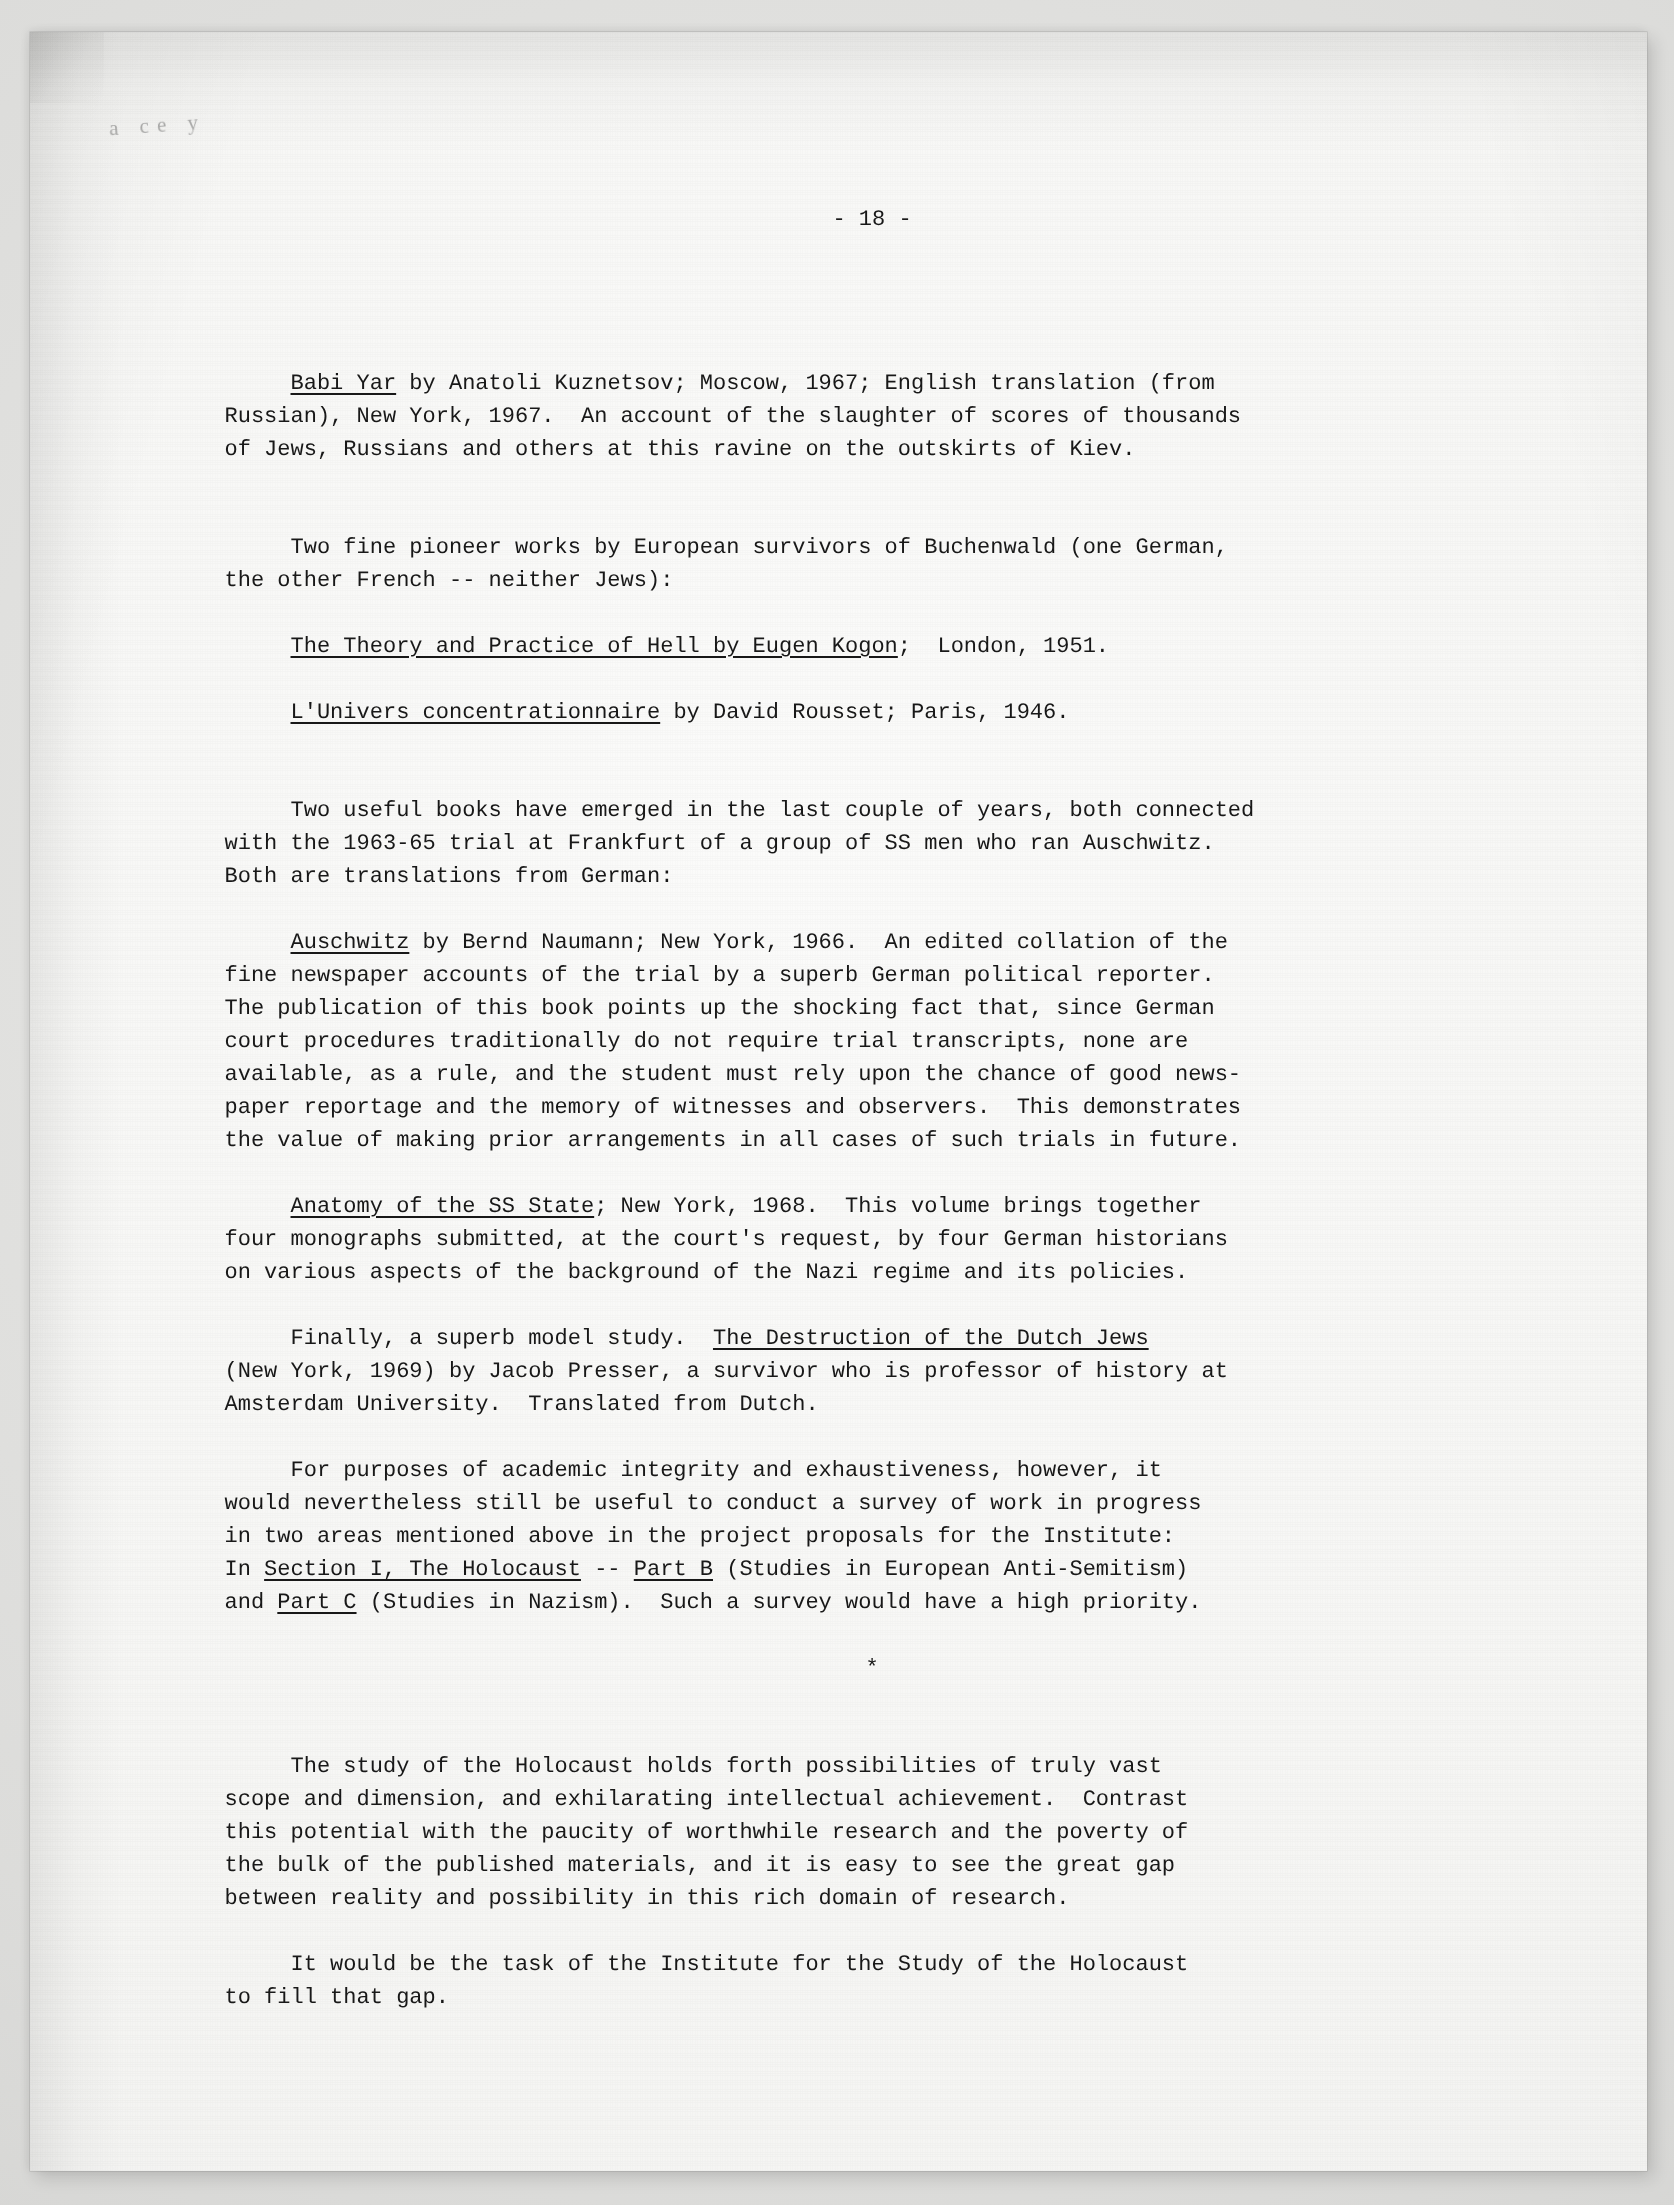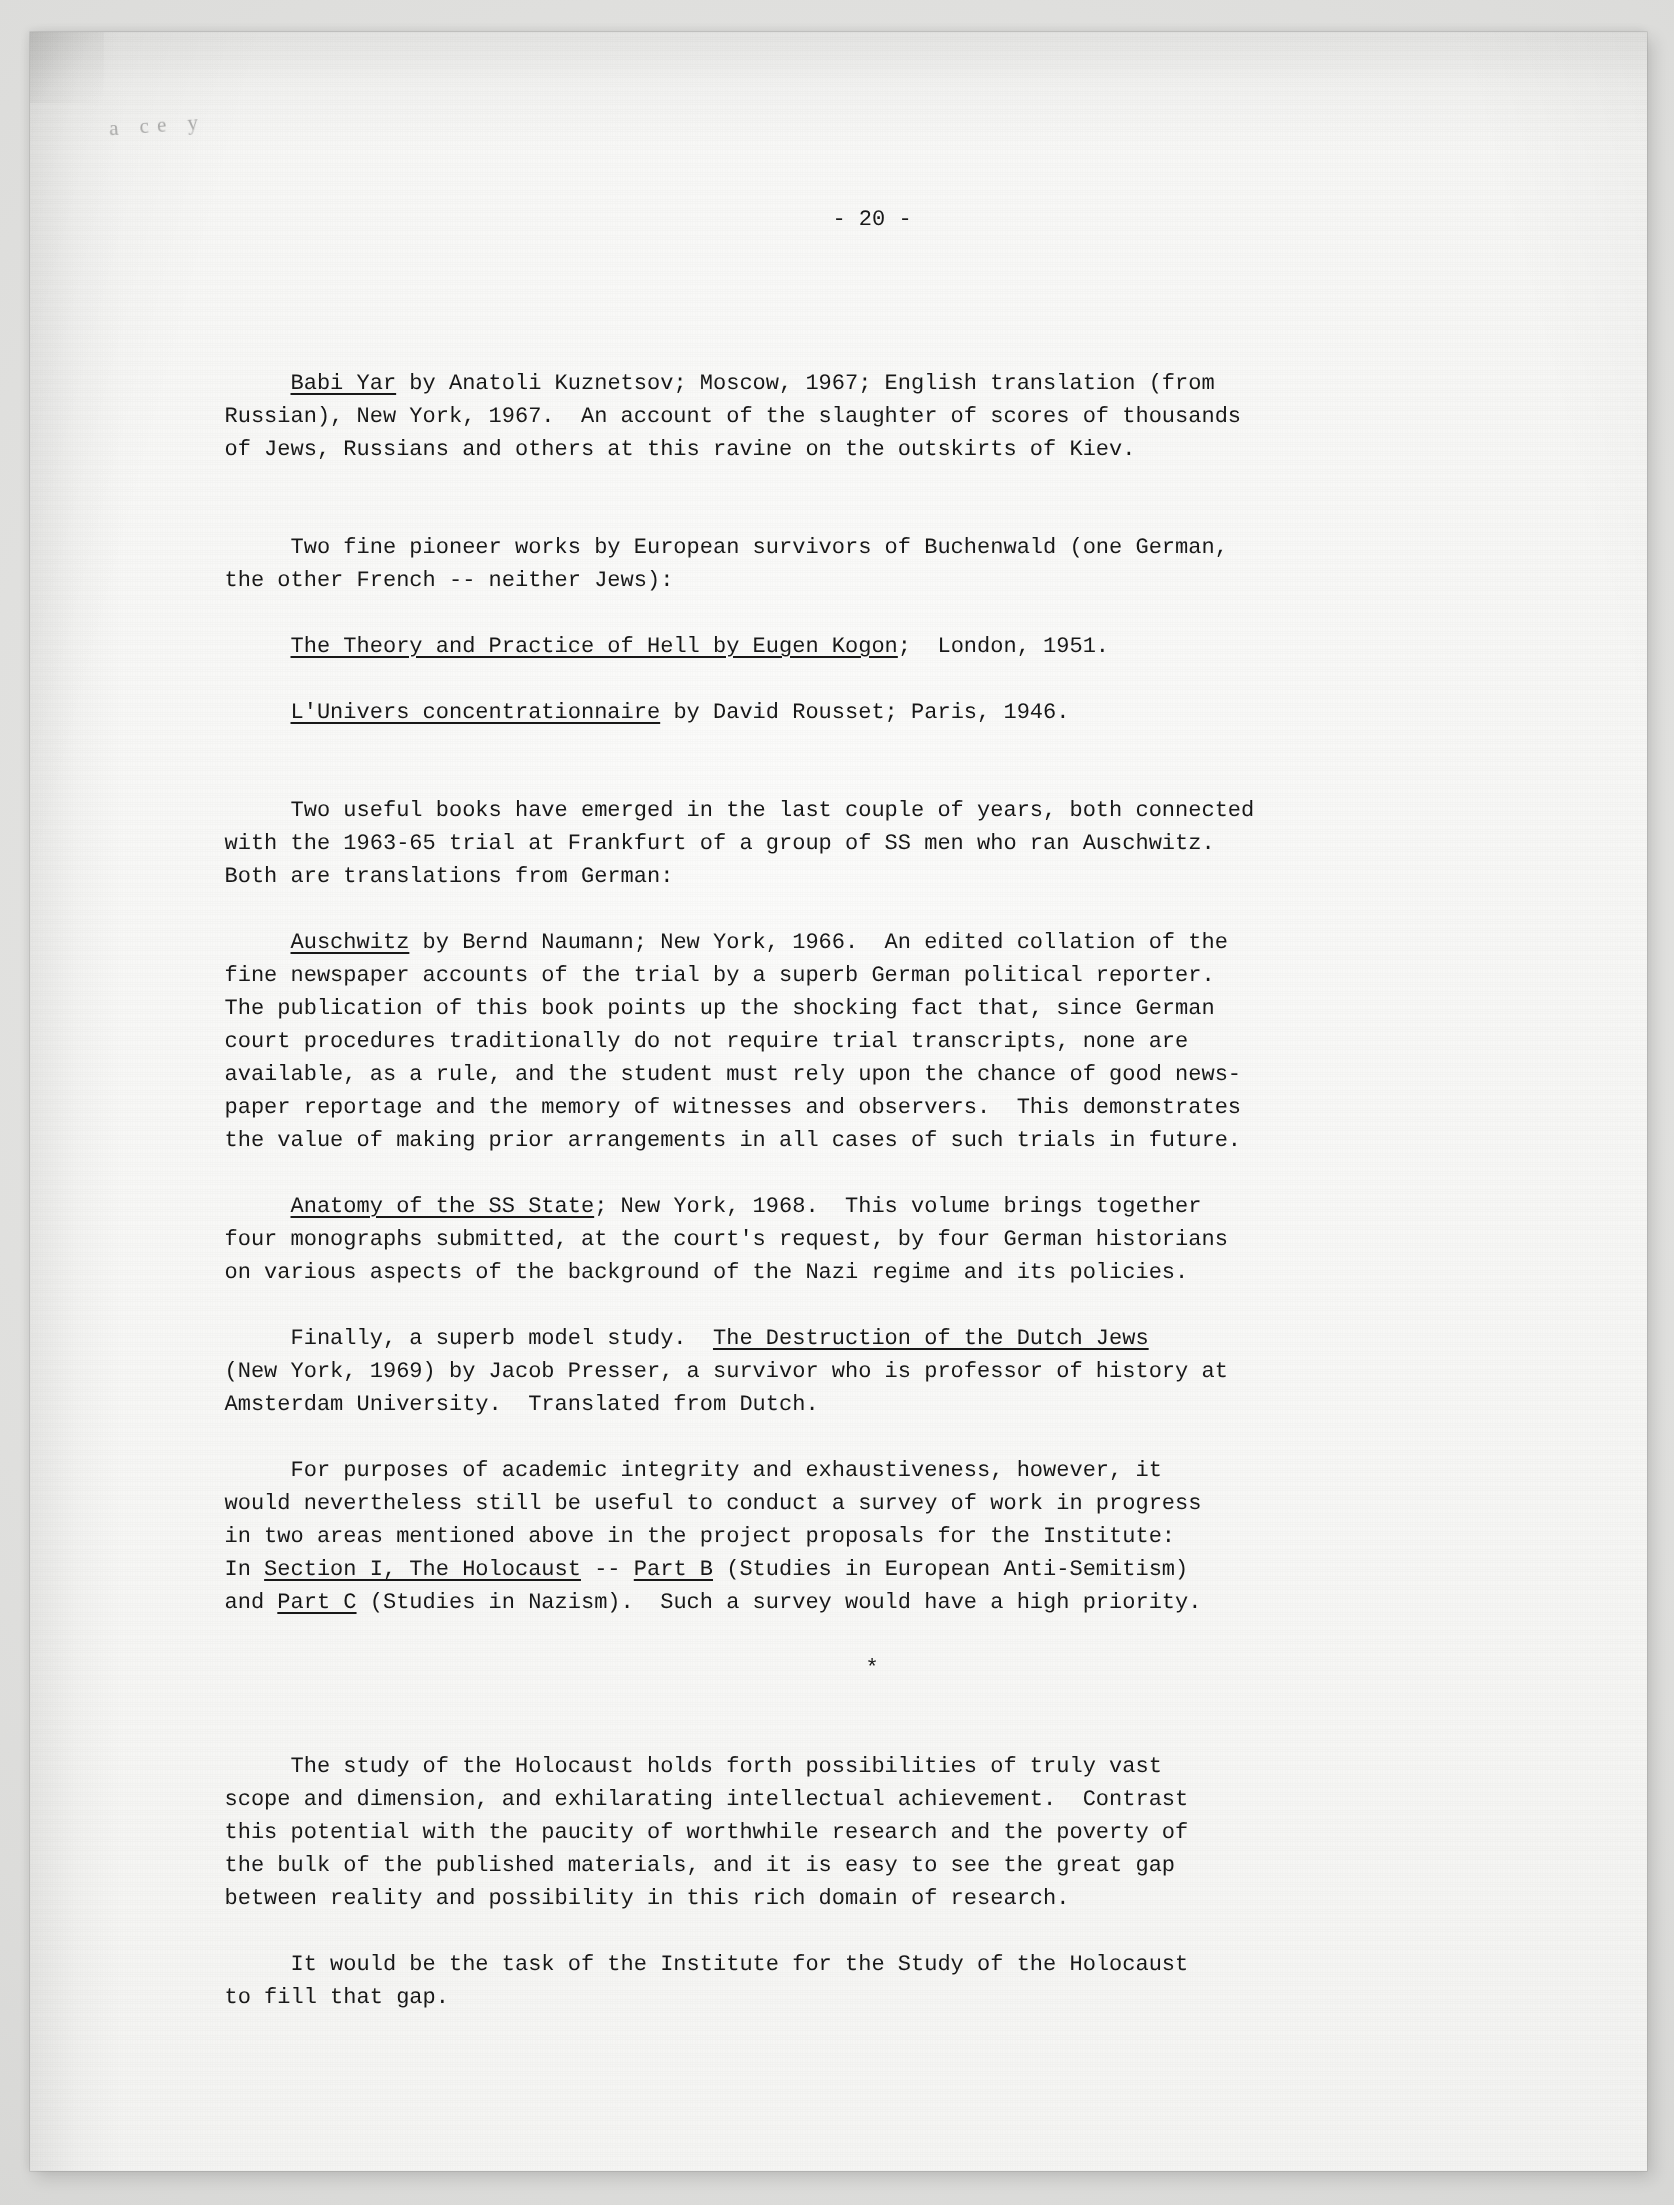--- a/index.html
+++ b/index.html
@@ -148,19 +148,19 @@
 
 <div id="scan-backdrop"></div>
 
 <div id="paper">
   <div id="corner-fold"></div>
   <div id="grain"></div>
 
   <div id="margin-mark">a ce y</div>
 
   <div id="typed">
-    <div class="pg-num">- 20 -</div>
+    <div class="pg-num">- 18 -</div>
     <div id="flow"><div style="height: 65px;"></div><div class="blk"><div><span>     </span><span class="u">Babi Yar</span><span> by Anatoli Kuznetsov; Moscow, 1967; English translation (from</span></div><div><span>Russian), New York, 1967.  An account of the slaughter of scores of thousands</span></div><div><span>of Jews, Russians and others at this ravine on the outskirts of Kiev.</span></div></div><div style="height: 65px;"></div><div class="blk"><div><span>     Two fine pioneer works by European survivors of Buchenwald (one German,</span></div><div><span>the other French -- neither Jews):</span></div></div><div style="height: 33px;"></div><div class="blk"><div><span>     </span><span class="u">The Theory and Practice of Hell by Eugen Kogon</span><span>;  London, 1951.</span></div></div><div style="height: 33px;"></div><div class="blk"><div><span>     </span><span class="u">L'Univers concentrationnaire</span><span> by David Rousset; Paris, 1946.</span></div></div><div style="height: 65px;"></div><div class="blk"><div><span>     Two useful books have emerged in the last couple of years, both connected</span></div><div><span>with the 1963-65 trial at Frankfurt of a group of SS men who ran Auschwitz.</span></div><div><span>Both are translations from German:</span></div></div><div style="height: 33px;"></div><div class="blk"><div><span>     </span><span class="u">Auschwitz</span><span> by Bernd Naumann; New York, 1966.  An edited collation of the</span></div><div><span>fine newspaper accounts of the trial by a superb German political reporter.</span></div><div><span>The publication of this book points up the shocking fact that, since German</span></div><div><span>court procedures traditionally do not require trial transcripts, none are</span></div><div><span>available, as a rule, and the student must rely upon the chance of good news-</span></div><div><span>paper reportage and the memory of witnesses and observers.  This demonstrates</span></div><div><span>the value of making prior arrangements in all cases of such trials in future.</span></div></div><div style="height: 33px;"></div><div class="blk"><div><span>     </span><span class="u">Anatomy of the SS State</span><span>; New York, 1968.  This volume brings together</span></div><div><span>four monographs submitted, at the court's request, by four German historians</span></div><div><span>on various aspects of the background of the Nazi regime and its policies.</span></div></div><div style="height: 33px;"></div><div class="blk"><div><span>     Finally, a superb model study.  </span><span class="u">The Destruction of the Dutch Jews</span></div><div><span>(New York, 1969) by Jacob Presser, a survivor who is professor of history at</span></div><div><span>Amsterdam University.  Translated from Dutch.</span></div></div><div style="height: 33px;"></div><div class="blk"><div><span>     For purposes of academic integrity and exhaustiveness, however, it</span></div><div><span>would nevertheless still be useful to conduct a survey of work in progress</span></div><div><span>in two areas mentioned above in the project proposals for the Institute:</span></div><div><span>In </span><span class="u">Section I, The Holocaust</span><span> -- </span><span class="u">Part B</span><span> (Studies in European Anti-Semitism)</span></div><div><span>and </span><span class="u">Part C</span><span> (Studies in Nazism).  Such a survey would have a high priority.</span></div></div><div style="height: 33px;"></div><div class="star-line">*</div><div style="height: 65px;"></div><div class="blk"><div><span>     The study of the Holocaust holds forth possibilities of truly vast</span></div><div><span>scope and dimension, and exhilarating intellectual achievement.  Contrast</span></div><div><span>this potential with the paucity of worthwhile research and the poverty of</span></div><div><span>the bulk of the published materials, and it is easy to see the great gap</span></div><div><span>between reality and possibility in this rich domain of research.</span></div></div><div style="height: 33px;"></div><div class="blk"><div><span>     It would be the task of the Institute for the Study of the Holocaust</span></div><div><span>to fill that gap.</span></div></div></div>
   </div>
 
   <div id="ink-soften"></div>
 </div>
 
 
 </body></html>

